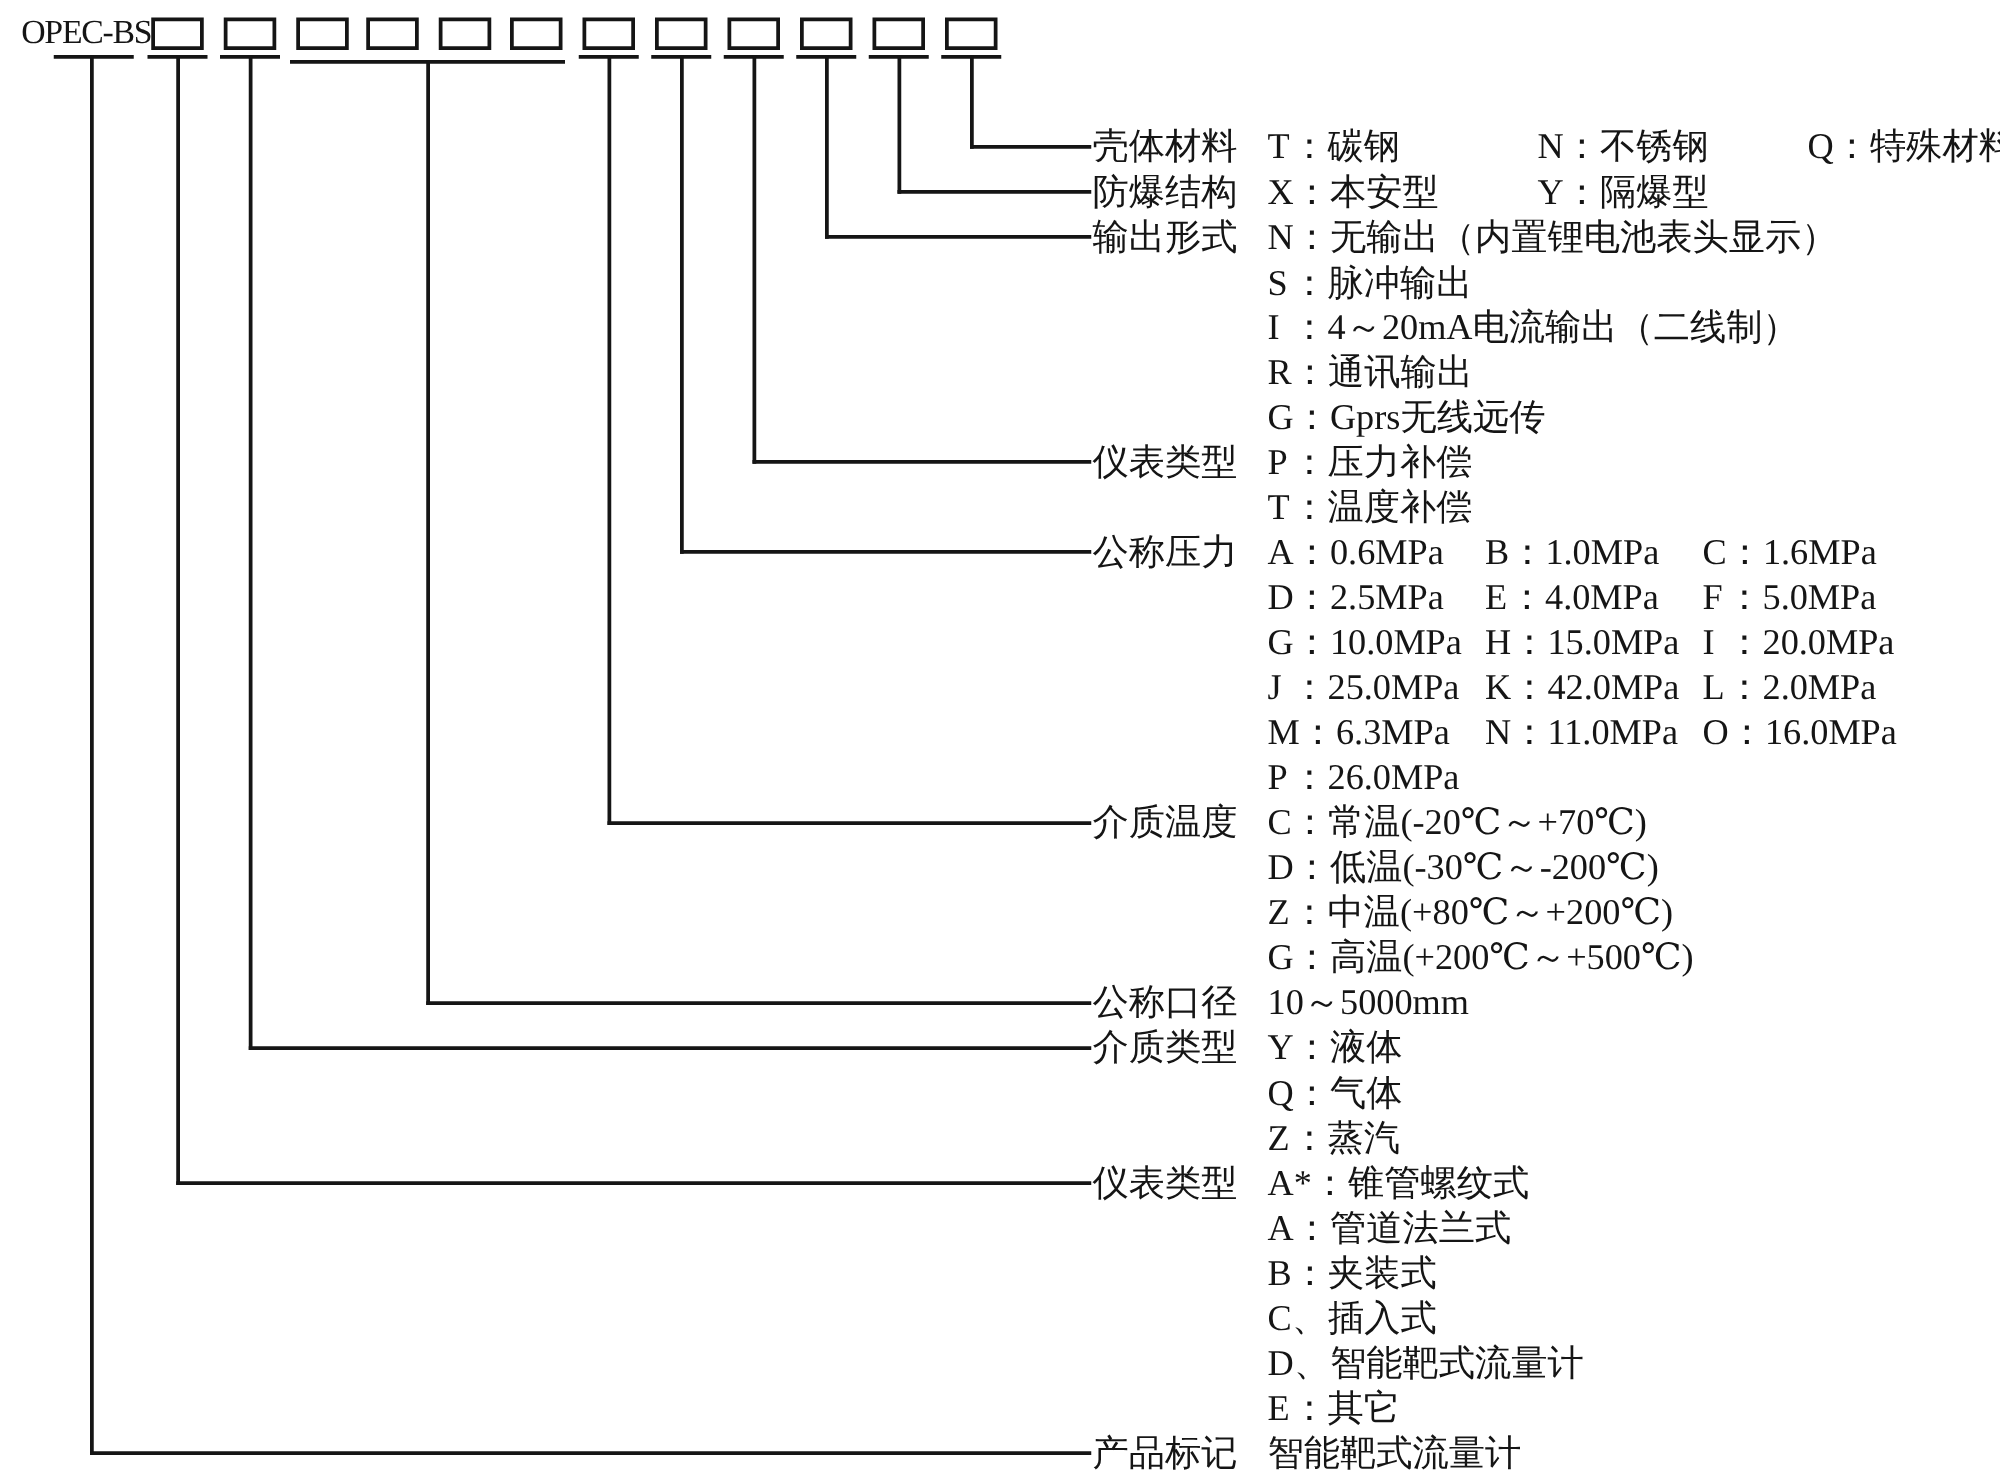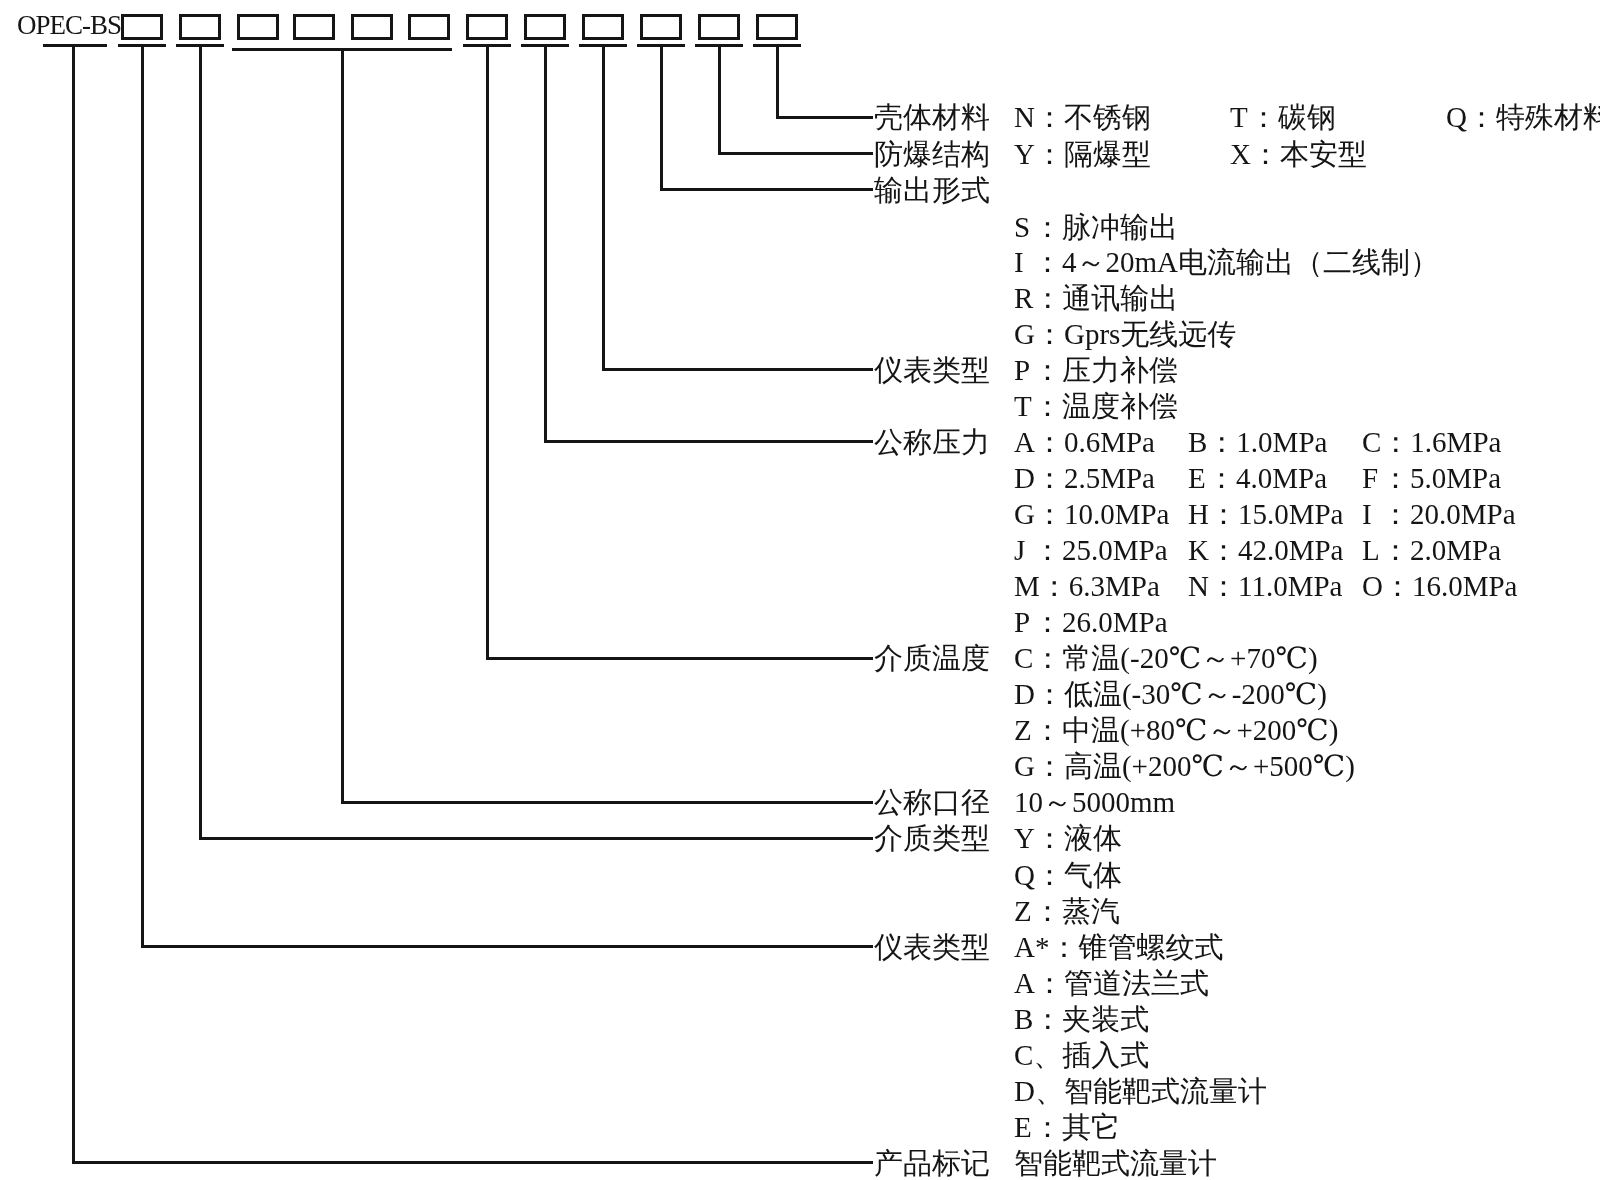--- a/index.html
+++ b/index.html
@@ -76,31 +76,32 @@
       <div class="vline" style="left: 198.5px; top: 43.5px; width: 3px; height: 796.5px;"></div>
       <div class="hline" style="left: 198.5px; top: 837px; width: 674.5px; height: 3px;"></div>
       <div class="vline" style="left: 140.5px; top: 43.5px; width: 3px; height: 904.65px;"></div>
       <div class="hline" style="left: 140.5px; top: 945.15px; width: 732.5px; height: 3px;"></div>
       <div class="vline" style="left: 71.5px; top: 43.5px; width: 3px; height: 1120.95px;"></div>
       <div class="hline" style="left: 71.5px; top: 1161.45px; width: 801.5px; height: 3px;"></div>
     </div>
   <div id="rows">
       <div class="row" style="top: 99.475px;">
         <div class="cat-label">壳体材料</div>
+        <div class="seg wide"><div class="k" style="display: inline-block;">T</div><div class="sep">：</div><div style="display: inline;">碳钢</div></div>
         <div class="seg wide"><div class="k" style="display: inline-block;">N</div><div class="sep">：</div><div style="display: inline;">不锈钢</div></div>
-        <div class="seg wide"><div class="k" style="display: inline-block;">T</div><div class="sep">：</div><div style="display: inline;">碳钢</div></div>
         <div class="seg wide"><div class="k" style="display: inline-block;">Q</div><div class="sep">：</div><div style="display: inline;">特殊材料</div></div>
       </div>
       <div class="row" style="top: 135.525px;">
         <div class="cat-label">防爆结构</div>
+        <div class="seg wide"><div class="k" style="display: inline-block;">X</div><div class="sep">：</div><div style="display: inline;">本安型</div></div>
         <div class="seg wide"><div class="k" style="display: inline-block;">Y</div><div class="sep">：</div><div style="display: inline;">隔爆型</div></div>
-        <div class="seg wide"><div class="k" style="display: inline-block;">X</div><div class="sep">：</div><div style="display: inline;">本安型</div></div>
       </div>
       <div class="row" style="top: 171.575px;">
         <div class="cat-label">输出形式</div>
+        <div class="seg"><div class="k" style="display: inline-block;">N</div><div class="sep">：</div><div style="display: inline;">无输出（内置锂电池表头显示）</div></div>
       </div>
       <div class="row" style="top: 209px;">
         <div class="cat-label"></div>
         <div class="seg"><div class="k" style="display: inline-block;">S</div><div class="sep">：</div><div style="display: inline;">脉冲输出</div></div>
       </div>
       <div class="row" style="top: 243.675px;">
         <div class="cat-label"></div>
         <div class="seg"><div class="k" style="display: inline-block;">I</div><div class="sep">：</div><div style="display: inline;">4～20mA电流输出（二线制）</div></div>
       </div>
       <div class="row" style="top: 279.725px;">

